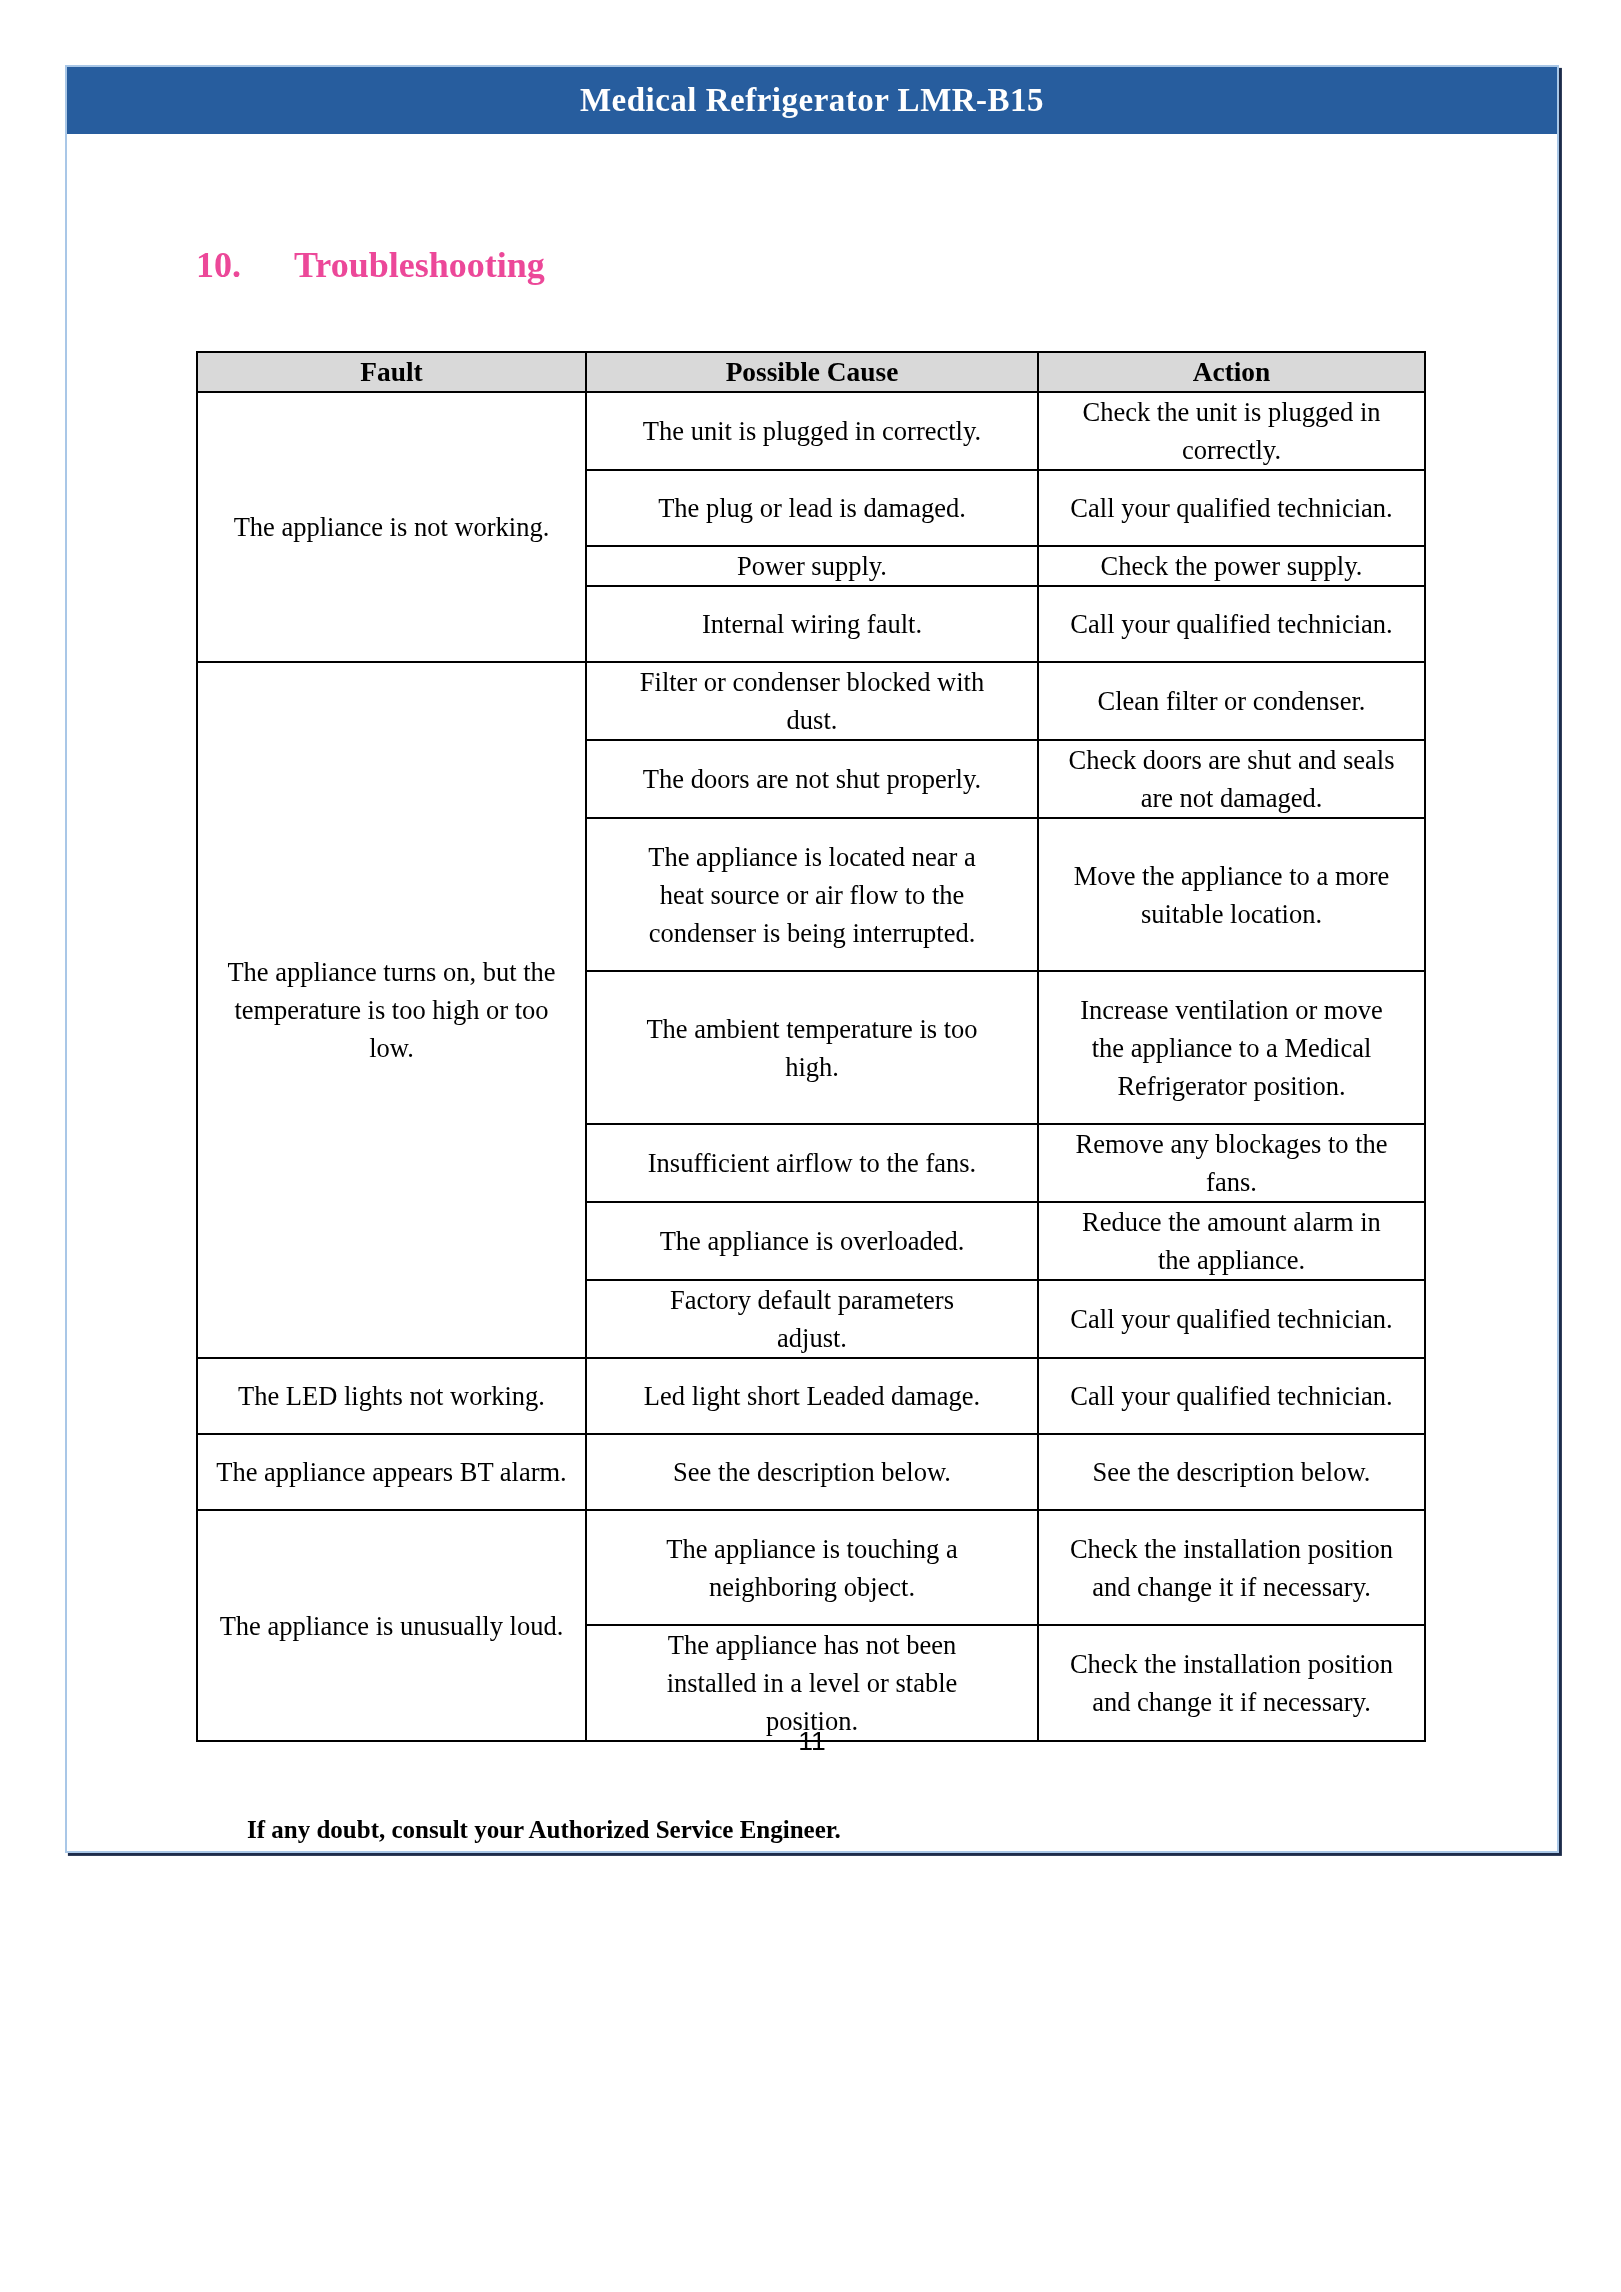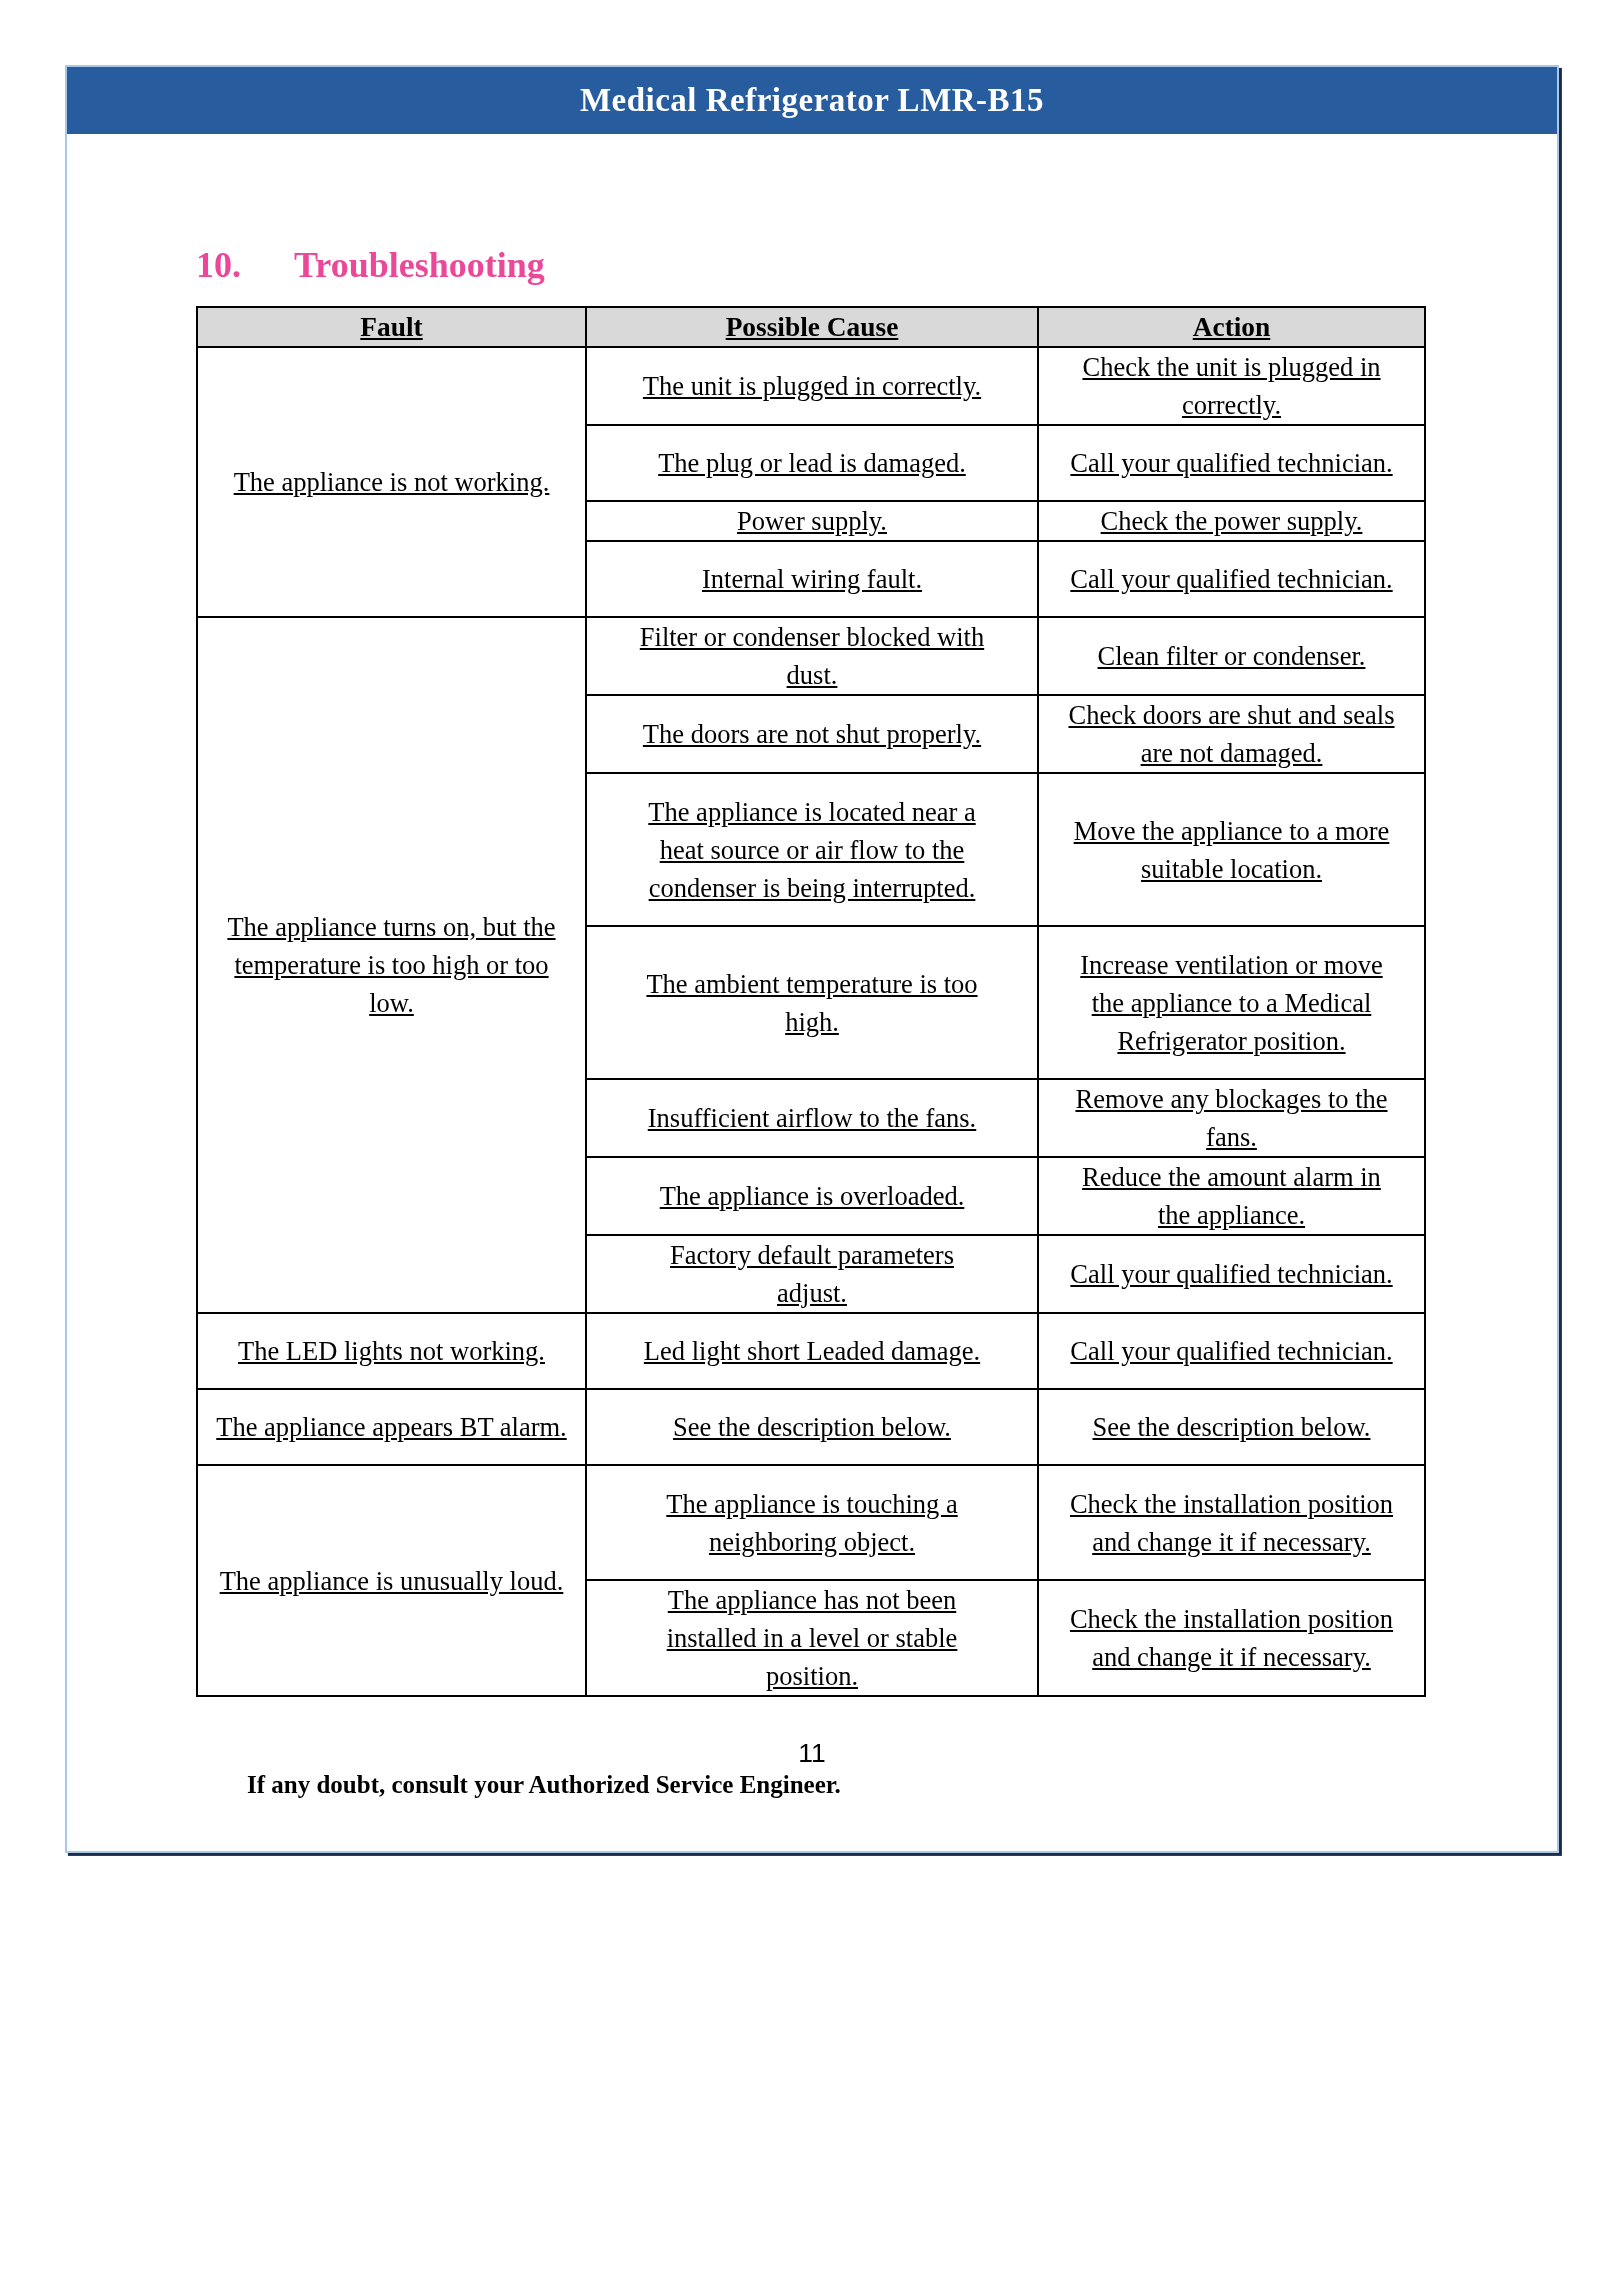--- a/index.html
+++ b/index.html
@@ -39,25 +39,24 @@
     margin: 110px 0 0 129px;
     font-size: 36px;
     font-weight: bold;
     color: #ec4899;
   }
   .section-heading .num {
     display: inline-block;
     width: 98px;
   }
   table.troubleshooting {
-    margin: 20px 0 0 129px;
+    margin: 65px 0 0 129px;
     border-collapse: collapse;
     width: 1228px;
     table-layout: fixed;
-    text-decoration: underline;
   }
   col.c1 { width: 389px; }
   col.c2 { width: 452px; }
   col.c3 { width: 387px; }
   th, td {
     border: 2px solid #000000;
     text-align: center;
     vertical-align: middle;
     font-size: 26.5px;
     line-height: 38px;
@@ -78,21 +77,21 @@
   tr.h2 { height: 76px; }
   tr.h3 { height: 115px; }
   tr.h4 { height: 153px; }
   .note {
     margin: 74px 0 0 180px;
     font-size: 25px;
     font-weight: bold;
   }
   .pagenum {
     position: absolute;
-    bottom: 82px;
+    bottom: 94px;
     left: 0;
     width: 100%;
     text-align: center;
     font-family: "Liberation Sans", sans-serif;
     font-size: 26.5px;
   }
 </style>
 </head>
 <body>
 

